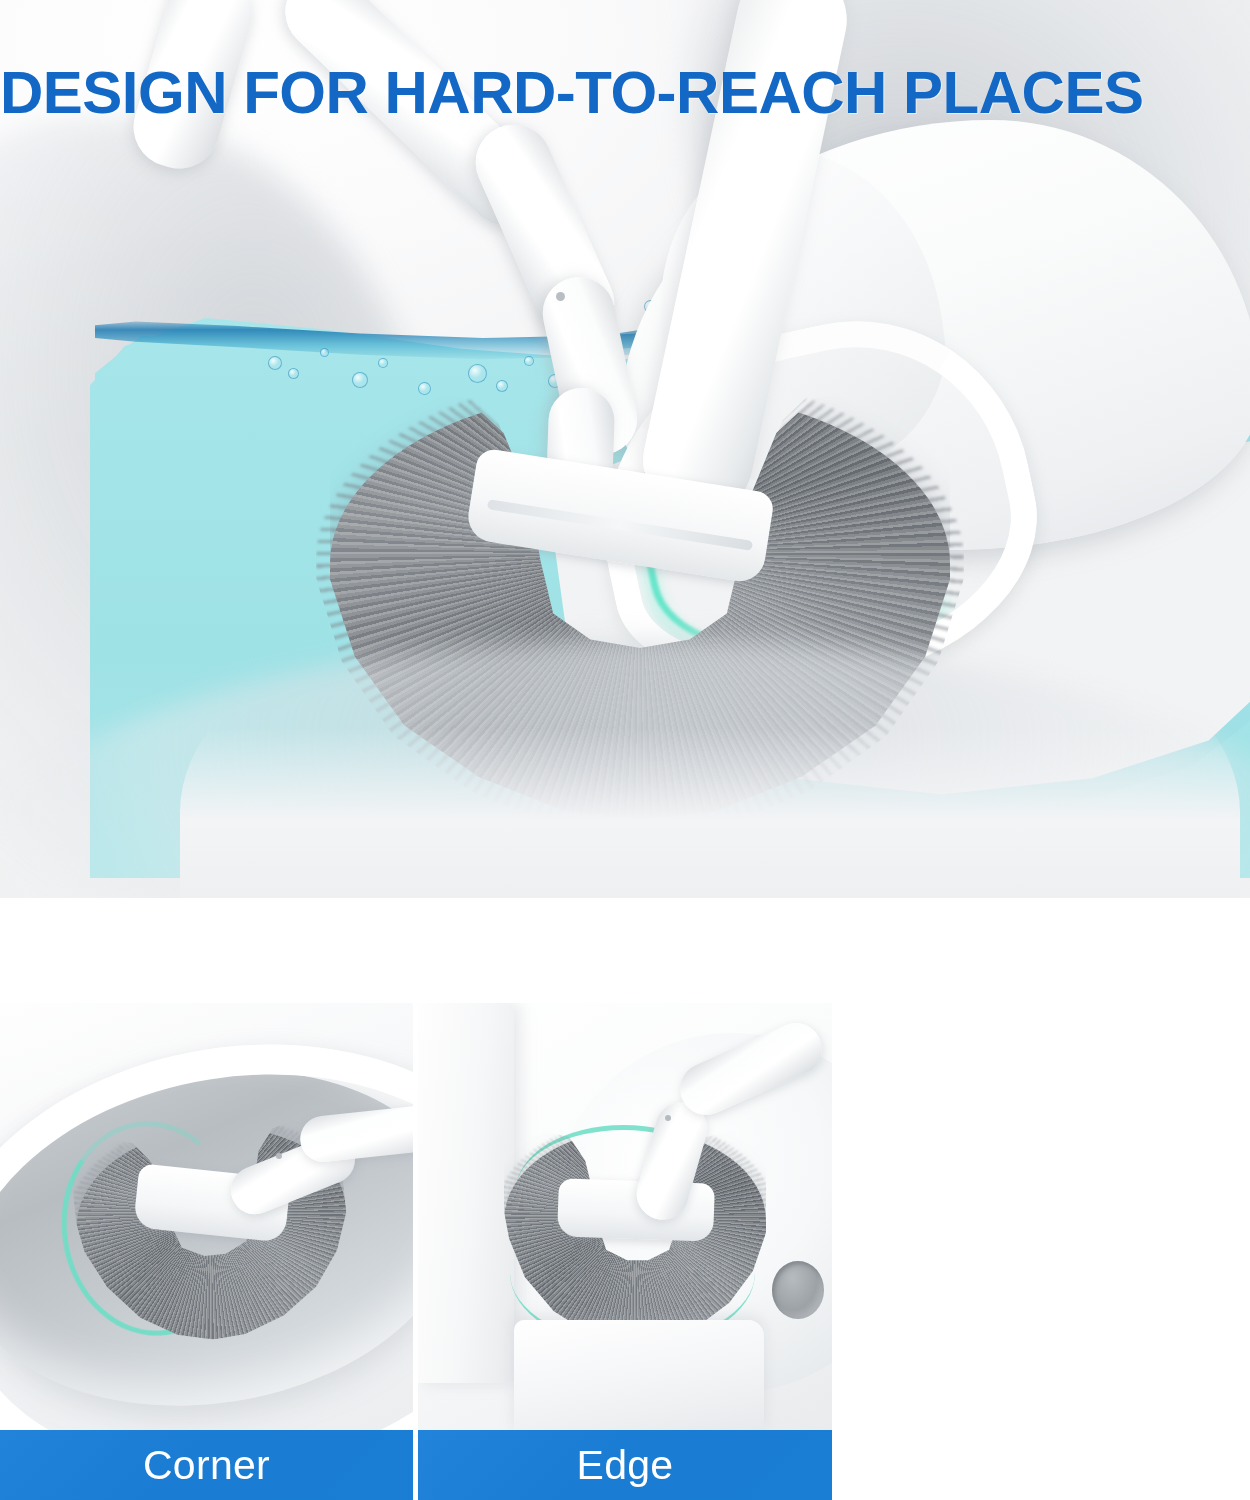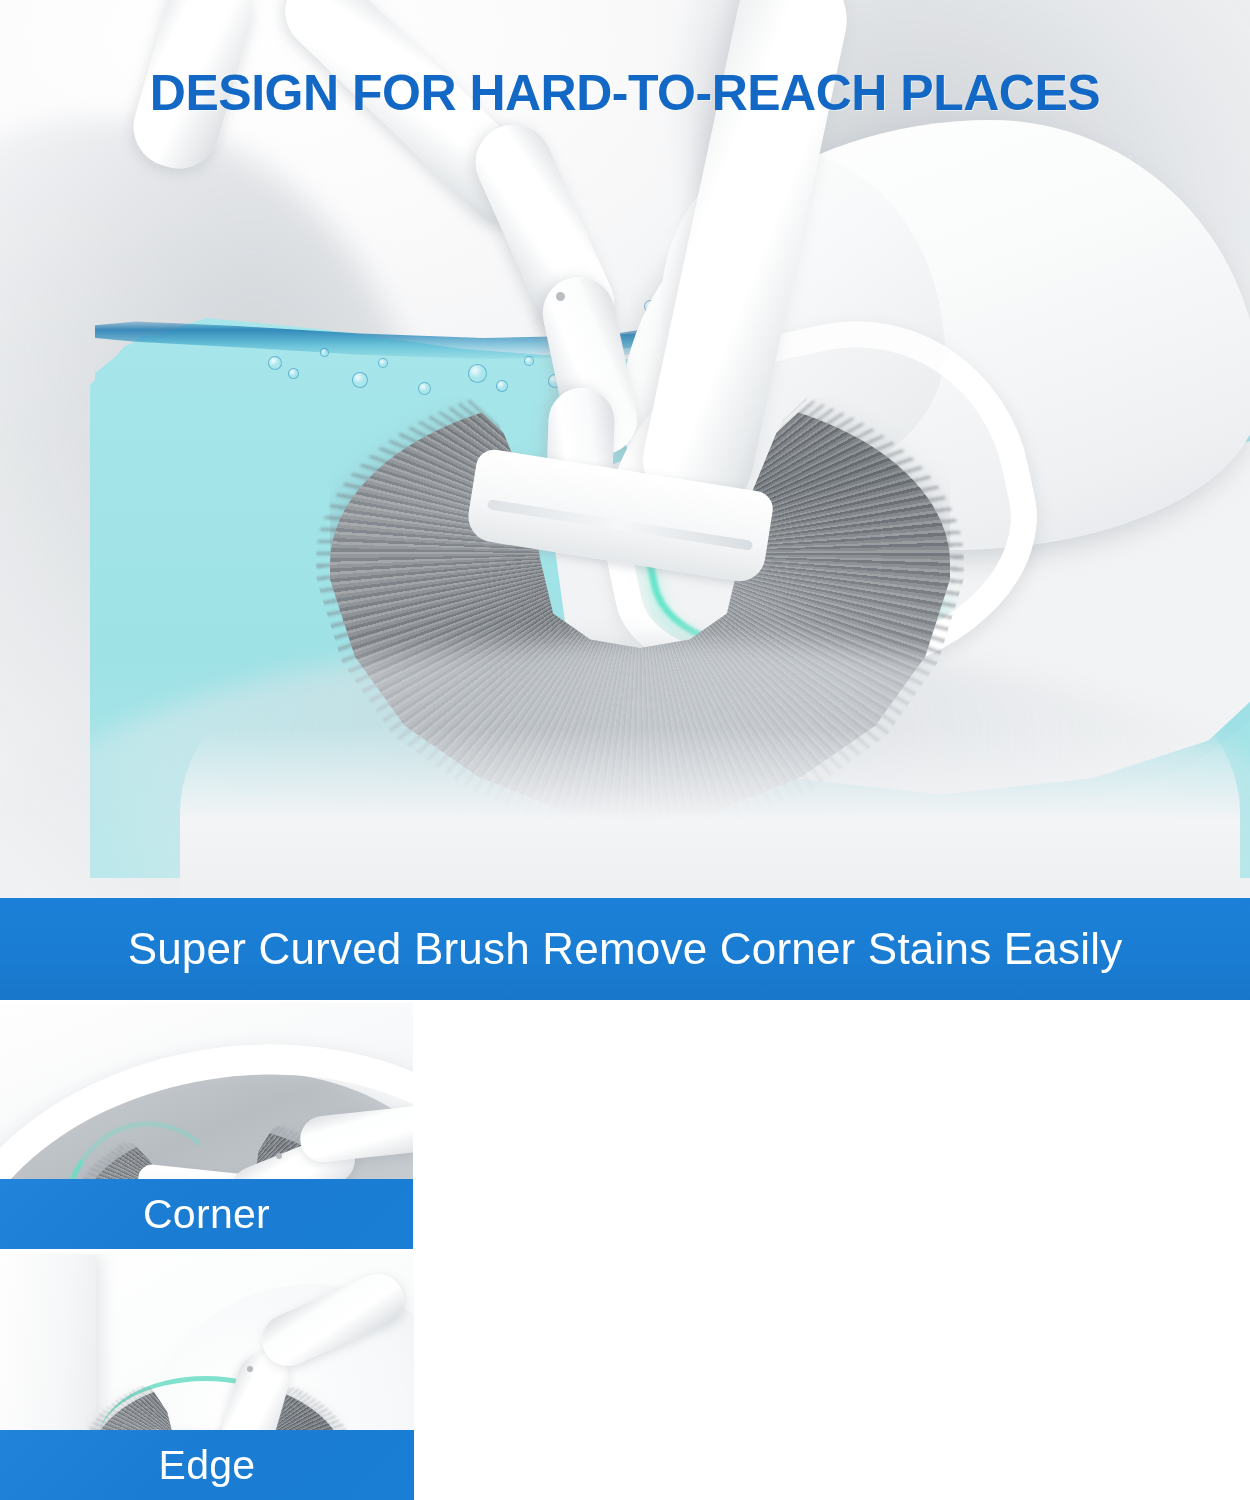--- a/index.html
+++ b/index.html
@@ -300,22 +300,22 @@
     background: linear-gradient(90deg, rgba(220,224,228,0.9), rgba(245,247,248,0.95), rgba(214,219,223,0.9));
     border-radius: 6px;
     transform: rotate(9deg);
   }
 
   
   .headline {
     position: absolute;
     left: 0; top: 62px;
     width: 1250px;
-    text-align: center;
-    font-size: 50px;
+    text-align: left;
+    font-size: 60px;
     line-height: 62px;
     font-weight: 700;
     letter-spacing: -0.5px;
     color: #1268C4;
     white-space: nowrap;
     text-shadow: 1px 1px 0 rgba(255,255,255,0.55);
   }
 
   
   .banner {
@@ -336,21 +336,20 @@
     white-space: nowrap;
   }
 
   
   .panels {
     position: absolute;
     left: 0; top: 1003px;
     width: 1250px; height: 497px;
     display: flex;
     gap: 5px;
-    flex-direction: column;
   }
   .panel {
     position: relative;
     width: 413px;
     height: 497px;
     overflow: hidden;
     background: #ffffff;
   }
   .panel:last-child { width: 414px; }
 
@@ -720,23 +719,20 @@
     </div>
     <div class="brush-plate"></div>
     <div class="brush-plate-ridge"></div>
 
     <div class="hero-bowl-shade-bottom"></div>
     <div class="bowl-front-lip"></div>
 
     <div class="headline">DESIGN FOR HARD-TO-REACH PLACES</div>
   </div>
 
-  <div class="banner">
-    <div class="banner-text">Super Curved Brush Remove Corner Stains Easily</div>
-  </div>
 
   <div class="panels">
 
     <div class="panel">
       <div class="panel-img">
         <div class="p1-bg"></div>
         <div class="p1-bowl"></div>
         <div class="p1-rim"></div>
         <div class="p1-arc"></div>
         <div class="p-bristle p1-brush">

